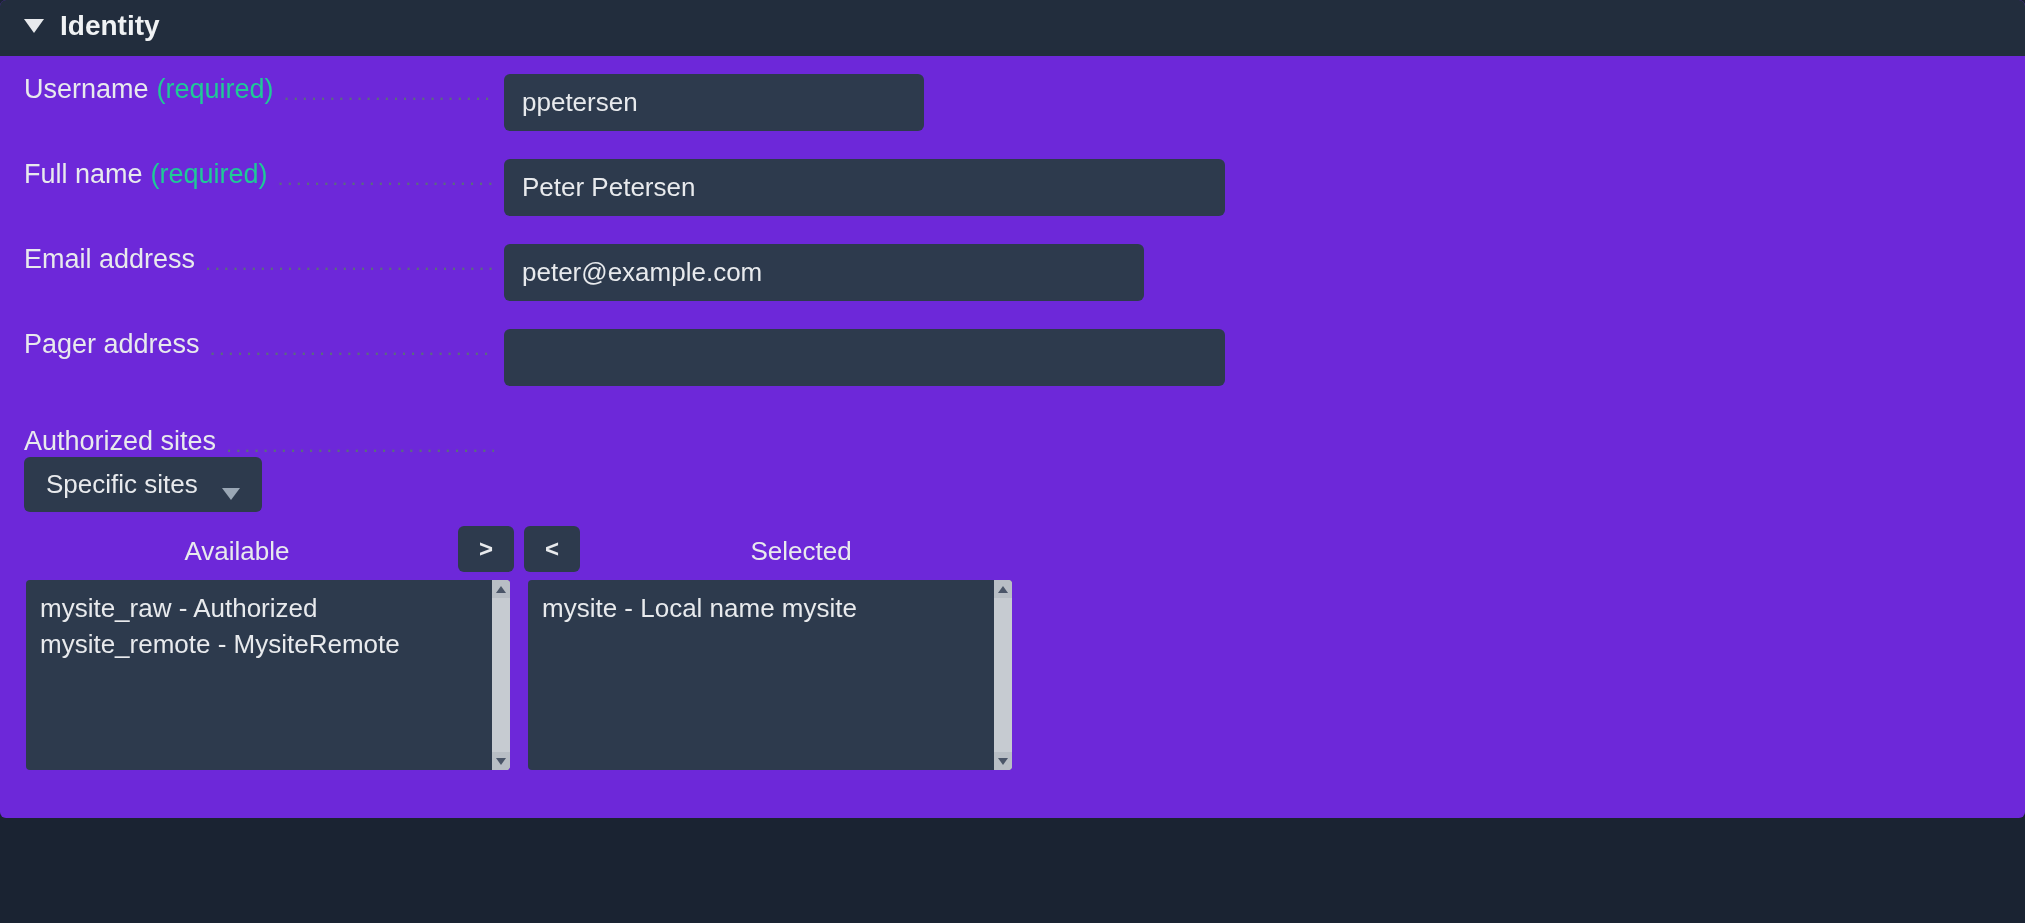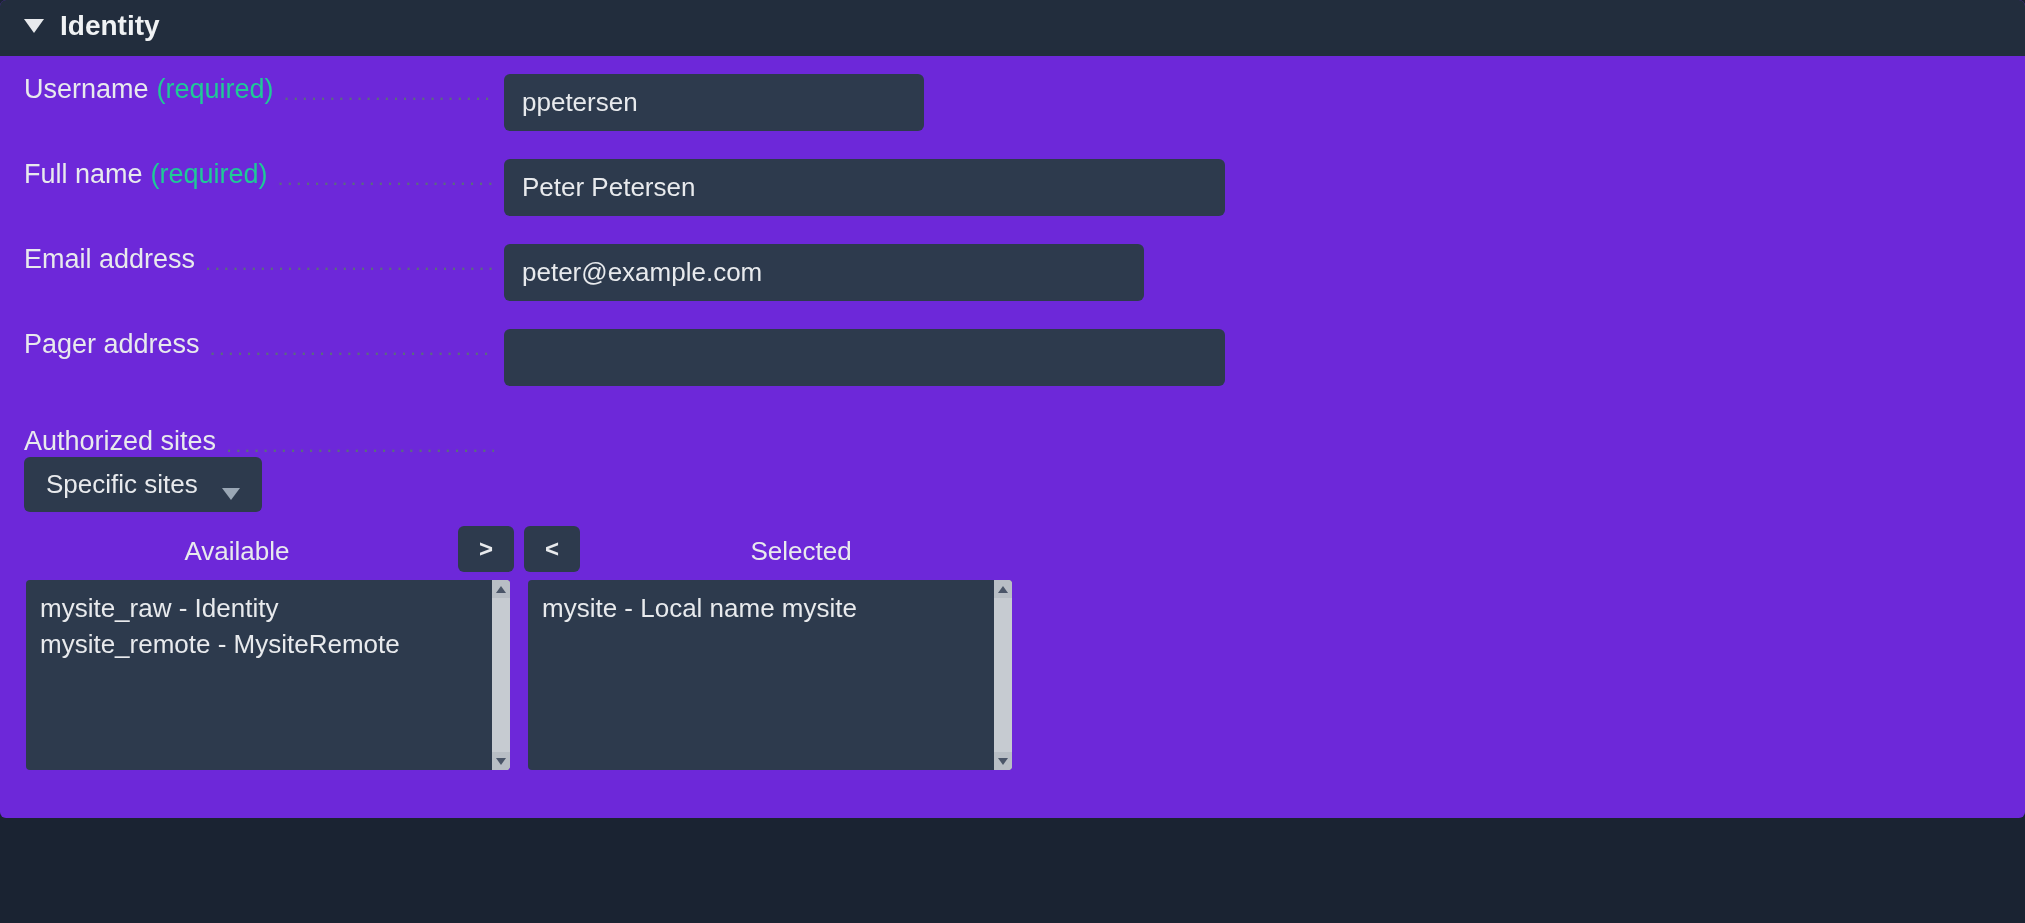--- a/index.html
+++ b/index.html
@@ -231,21 +231,21 @@
           <div class="transfer-btns">
             <button class="tbtn">&gt;</button>
             <button class="tbtn">&lt;</button>
           </div>
           <div class="dual-header">Selected</div>
         </div>
 
         <div class="dual-lists">
           <div class="listbox" style="flex:1">
             <div id="available-items">
-                <div class="item">mysite_raw - Identity</div>
+                <div class="item">mysite_raw - Authorized</div>
                 <div class="item">mysite_remote - MysiteRemote</div>
               </div>
             <div class="scrollbar">
               <div class="sb-btn">
                   <div class="sb-tri-up"></div>
                 </div>
               <div class="sb-btn">
                   <div class="sb-tri-dn"></div>
                 </div>
             </div>

